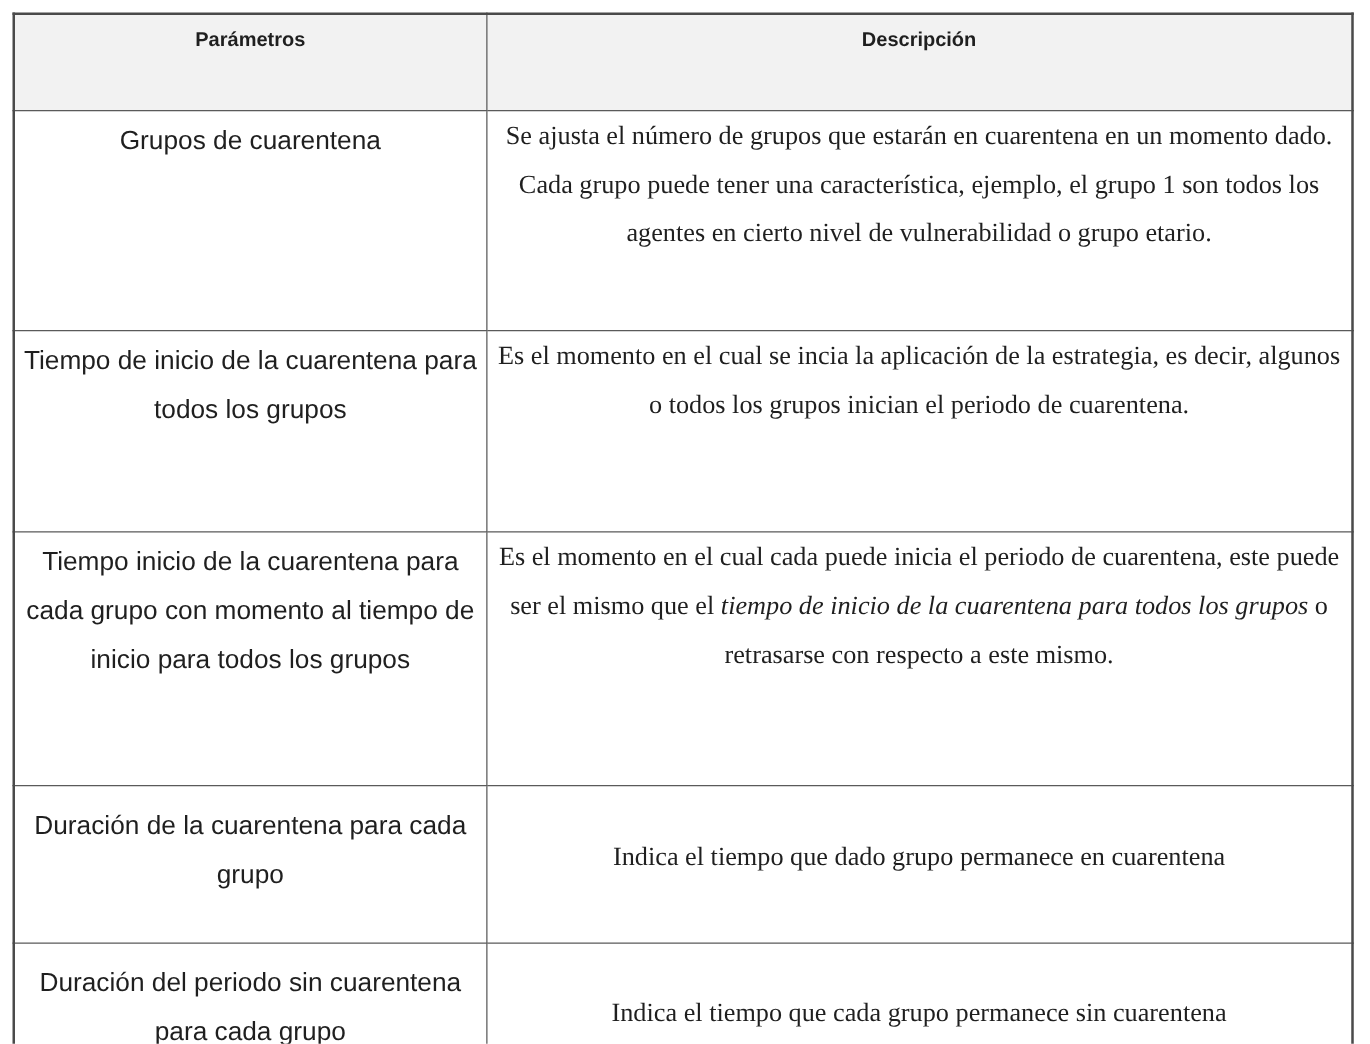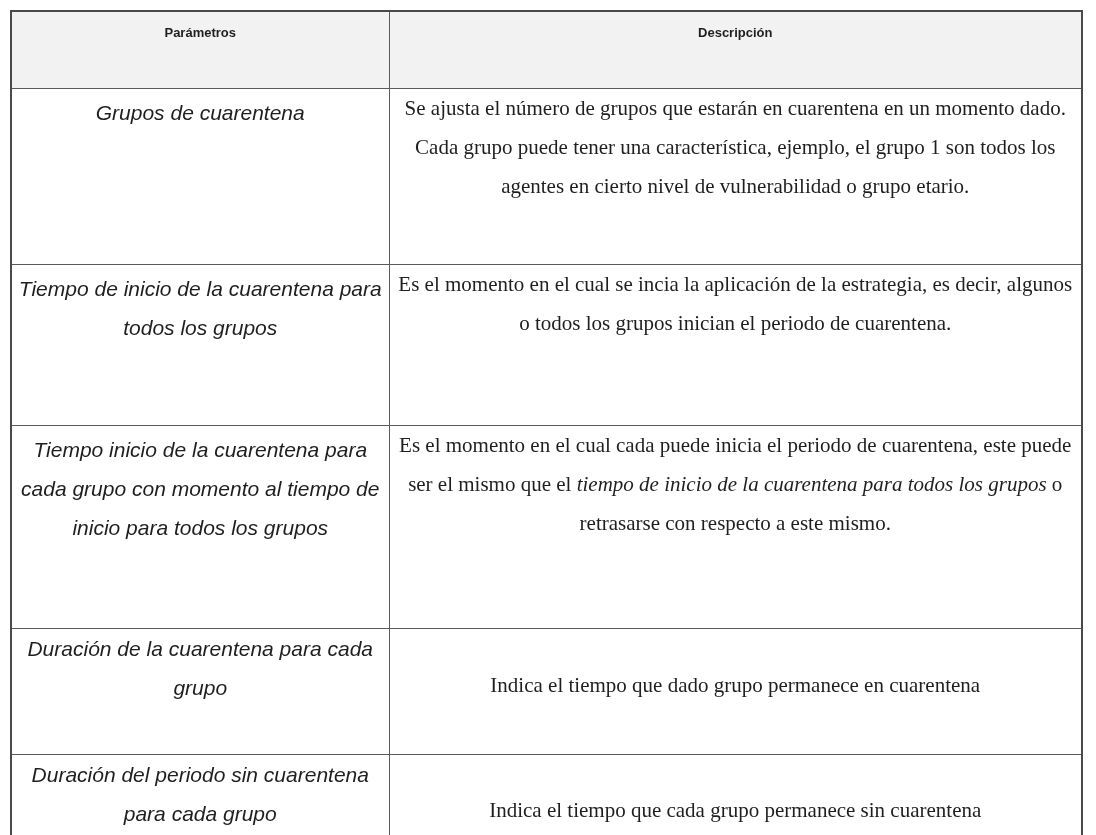--- a/index.html
+++ b/index.html
@@ -29,49 +29,48 @@
       border: 1.5px solid #5a5a5a;
       text-align: center;
       vertical-align: top;
       padding: 0 2px;
       font-size: 21px;
       line-height: 39px;
     }
     .params-table thead th {
       background: #f2f2f2;
       font-weight: bold;
-      font-size: 13px;
+      font-size: 16px;
       height: 70px;
       vertical-align: top;
       padding-top: 6px;
       line-height: 30px;
     }
     .col-param { width: 378px; }
     .col-desc { width: auto; }
     .row-1 td { height: 171px; }
     .row-2 td { height: 156px; }
     .row-3 td { height: 198px; }
     .row-4 td { height: 113px; }
     .row-5 td { height: 110px; }
     td.param-cell {
       padding-top: 4px;
-      font-style: italic;
     }
     td.desc-cell {
       padding-top: 0px;
       font-family: Liberation Serif, serif;
     }
     .row-4 td.desc-cell,
     .row-5 td.desc-cell {
       vertical-align: middle;
       padding-bottom: 12px;
     }
     .row-4 td.param-cell,
     .row-5 td.param-cell {
-      padding-top: 0;
+      padding-top: 12px;
     }
     .italic {
       font-style: italic;
     }
   </style>
 </head>
 <body>
 
 <table class="params-table">
   <colgroup>

